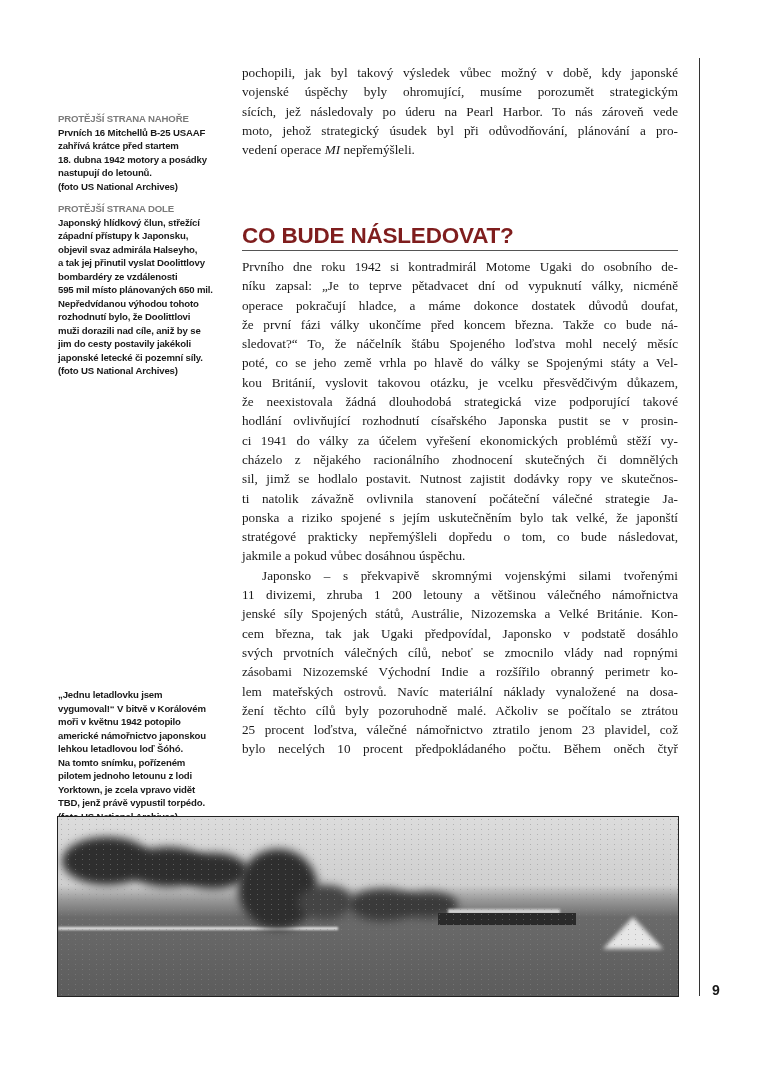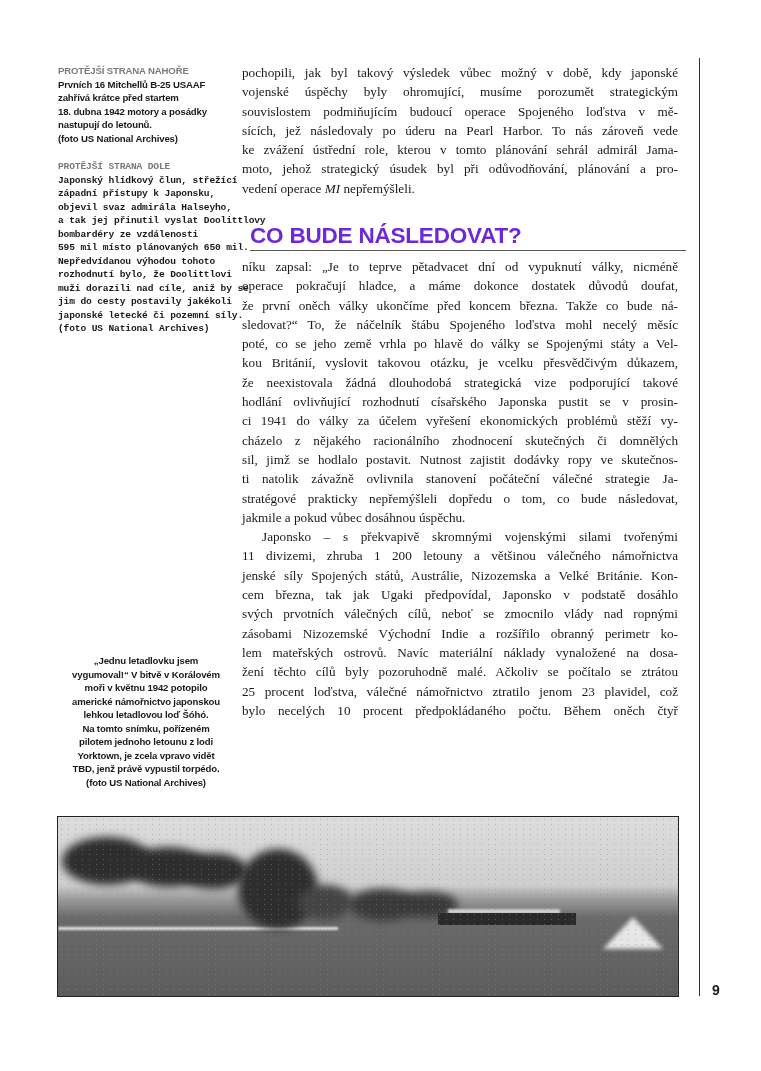--- a/index.html
+++ b/index.html
@@ -1,28 +1,28 @@
 <!DOCTYPE html>
 <html><head>
 <meta charset="utf-8">
 <style>
   html, body { margin:0; padding:0; background:#ffffff; }
   body { width:761px; height:1071px; position:relative; overflow:hidden; }
   .sidebar { position:absolute; left:58px; width:176px; font-family:"Liberation Sans", sans-serif; font-size:9.6px; line-height:13.5px; font-weight:bold; color:#1a1a1a; letter-spacing:-0.15px; }
-  .cap-head { color:#7a7a7a; display:block; }
+  .cap-head { color:#7a7a7a; display:block;margin-top:48px; }
   .cap-line { display:block; white-space:nowrap; }
   .cap1 { top:64px; }
-  .cap2 { top:160px;font-family:Liberation Mono, monospace; }
-  .cap3 { top:654px;text-align:center; }
+  .cap2 { top:154px; }
+  .cap3 { top:688px; }
   .main { position:absolute; left:242px; width:436px; font-family:"Liberation Serif", serif; font-size:13.2px; line-height:19.3px; color:#1a1a1a; }
   .line { display:block; text-align:justify; text-align-last:justify; white-space:nowrap; height:19.3px; }
   .line.last { text-align-last:left; }
   .line.indent { text-indent:20px; }
   .p1 { top:63px; }
-  .heading { position:absolute; left:250px; top:223px; width:436px; font-family:"Liberation Sans", sans-serif; font-weight:bold; font-size:22.5px; color:#6d28d9; letter-spacing:-0.2px; padding-bottom:1px; border-bottom:1.3px solid #555; line-height:26px; }
+  .heading { position:absolute; left:242px; top:223px; width:436px; font-family:"Liberation Sans", sans-serif; font-weight:bold; font-size:22.5px; color:#7f1d1d; letter-spacing:-0.2px; padding-bottom:1px; border-bottom:1.3px solid #555; line-height:26px; }
   .p2 { top:257px; }
   .rule { position:absolute; left:699px; top:58px; width:1px; height:938px; background:#333; }
   .pagenum { position:absolute; left:712px; top:982px; font-family:"Liberation Sans", sans-serif; font-weight:bold; font-size:14px; color:#1a1a1a; }
   .photo { position:absolute; left:57px; top:816px; width:620px; height:179px; border:1.5px solid #222; overflow:hidden;
     background: linear-gradient(to bottom, #dcdcdc 0%, #cfcfcf 38%, #9a9a9a 46%, #6a6a6a 56%, #5c5c5c 100%); }
   .smoke { position:absolute; border-radius:50%; background:#2e2e2e; filter:blur(4px); }
   .ship { position:absolute; left:380px; top:96px; width:138px; height:12px; background:#2a2a2a; }
   .ship-deck { position:absolute; left:390px; top:92px; width:112px; height:5px; background:#d0d0d0; filter:blur(1px); }
   .splash { position:absolute; left:545px; top:100px; width:0; height:0; border-left:30px solid transparent; border-right:30px solid transparent; border-bottom:32px solid #e6e6e6; filter:blur(2px); }
   .horizon { position:absolute; left:0; top:110px; width:280px; height:3px; background:#e6e6e6; filter:blur(1px); }
@@ -65,42 +65,42 @@
   <span class="cap-line">Na tomto snímku, pořízeném</span>
   <span class="cap-line">pilotem jednoho letounu z lodi</span>
   <span class="cap-line">Yorktown, je zcela vpravo vidět</span>
   <span class="cap-line">TBD, jenž právě vypustil torpédo.</span>
   <span class="cap-line">(foto US National Archives)</span>
 </div>
 
 <div class="main p1">
   <span class="line">pochopili, jak byl takový výsledek vůbec možný v době, kdy japonské</span>
   <span class="line">vojenské úspěchy byly ohromující, musíme porozumět strategickým</span>
-  <span class="line">souvislostem podmiňujícím budoucí operace Spojeného loďstva v mě-</span>
   <span class="line">sících, jež následovaly po úderu na Pearl Harbor. To nás zároveň vede</span>
-  <span class="line">ke zvážení ústřední role, kterou v tomto plánování sehrál admirál Jama-</span>
   <span class="line">moto, jehož strategický úsudek byl při odůvodňování, plánování a pro-</span>
   <span class="line last"><span>vedení operace </span><i>MI</i><span> nepřemýšleli.</span></span>
 </div>
 
 <div class="heading">CO BUDE NÁSLEDOVAT?</div>
 
 <div class="main p2">
+  <span class="line">Prvního dne roku 1942 si kontradmirál Motome Ugaki do osobního de-</span>
   <span class="line">níku zapsal: „Je to teprve pětadvacet dní od vypuknutí války, nicméně</span>
   <span class="line">operace pokračují hladce, a máme dokonce dostatek důvodů doufat,</span>
-  <span class="line">že první oněch války ukončíme před koncem března. Takže co bude ná-</span>
+  <span class="line">že první fázi války ukončíme před koncem března. Takže co bude ná-</span>
   <span class="line">sledovat?“ To, že náčelník štábu Spojeného loďstva mohl necelý měsíc</span>
   <span class="line">poté, co se jeho země vrhla po hlavě do války se Spojenými státy a Vel-</span>
   <span class="line">kou Británií, vyslovit takovou otázku, je vcelku přesvědčivým důkazem,</span>
   <span class="line">že neexistovala žádná dlouhodobá strategická vize podporující takové</span>
   <span class="line">hodlání ovlivňující rozhodnutí císařského Japonska pustit se v prosin-</span>
   <span class="line">ci 1941 do války za účelem vyřešení ekonomických problémů stěží vy-</span>
   <span class="line">cházelo z nějakého racionálního zhodnocení skutečných či domnělých</span>
   <span class="line">sil, jimž se hodlalo postavit. Nutnost zajistit dodávky ropy ve skutečnos-</span>
   <span class="line">ti natolik závažně ovlivnila stanovení počáteční válečné strategie Ja-</span>
+  <span class="line">ponska a riziko spojené s jejím uskutečněním bylo tak velké, že japonští</span>
   <span class="line">stratégové prakticky nepřemýšleli dopředu o tom, co bude následovat,</span>
   <span class="line last">jakmile a pokud vůbec dosáhnou úspěchu.</span>
   <span class="line indent">Japonsko – s překvapivě skromnými vojenskými silami tvořenými</span>
   <span class="line">11 divizemi, zhruba 1 200 letouny a většinou válečného námořnictva</span>
   <span class="line">jenské síly Spojených států, Austrálie, Nizozemska a Velké Británie. Kon-</span>
   <span class="line">cem března, tak jak Ugaki předpovídal, Japonsko v podstatě dosáhlo</span>
   <span class="line">svých prvotních válečných cílů, neboť se zmocnilo vlády nad ropnými</span>
   <span class="line">zásobami Nizozemské Východní Indie a rozšířilo obranný perimetr ko-</span>
   <span class="line">lem mateřských ostrovů. Navíc materiální náklady vynaložené na dosa-</span>
   <span class="line">žení těchto cílů byly pozoruhodně malé. Ačkoliv se počítalo se ztrátou</span>

